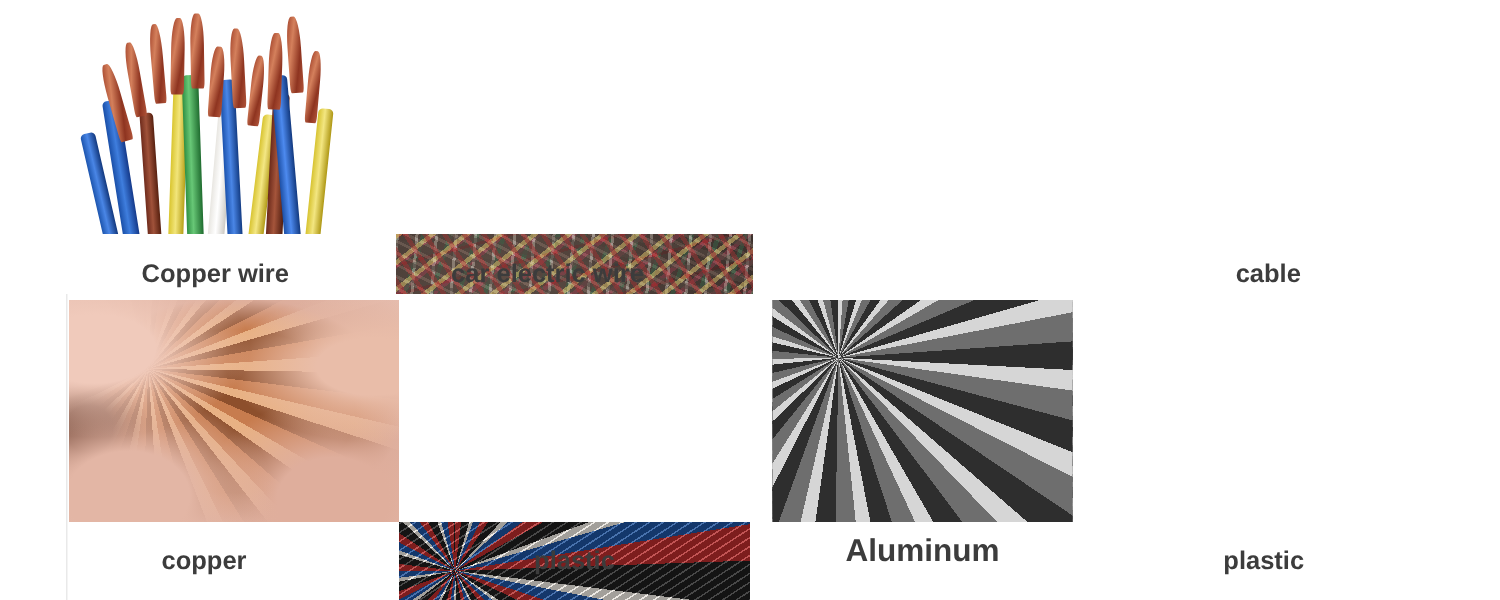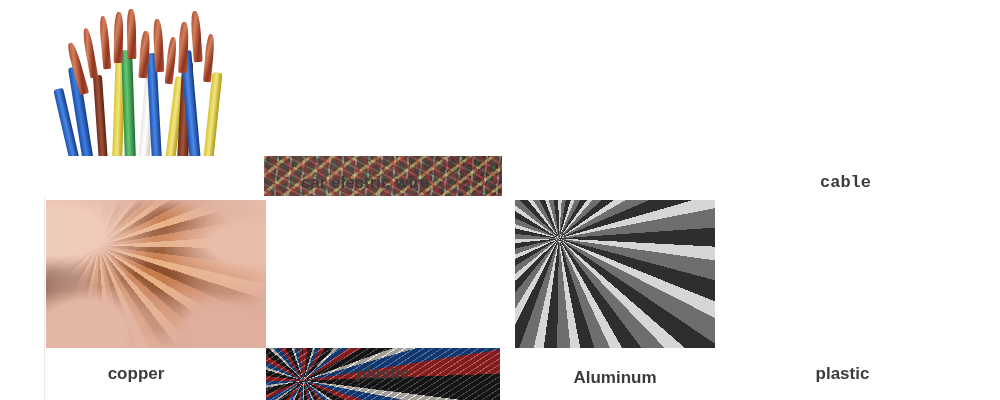--- a/index.html
+++ b/index.html
@@ -134,37 +134,38 @@
       <span class="tip" style="left:29%;top:10%;width:4.0%;height:34%;transform:rotate(-5deg);"></span>
       <span class="tip" style="left:35.5%;top:8%;width:4.4%;height:33%;transform:rotate(1deg);"></span>
       <span class="tip" style="left:42%;top:6%;width:4.2%;height:32%;transform:rotate(-1deg);"></span>
       <span class="tip" style="left:48.5%;top:20%;width:4.2%;height:30%;transform:rotate(4deg);"></span>
       <span class="tip" style="left:55%;top:12%;width:4.4%;height:34%;transform:rotate(-3deg);"></span>
       <span class="tip" style="left:61.5%;top:24%;width:4.0%;height:30%;transform:rotate(6deg);"></span>
       <span class="tip" style="left:67.5%;top:14%;width:4.2%;height:33%;transform:rotate(2deg);"></span>
       <span class="tip" style="left:74%;top:7%;width:4.4%;height:33%;transform:rotate(-4deg);"></span>
       <span class="tip" style="left:80.5%;top:22%;width:4.0%;height:31%;transform:rotate(5deg);"></span>
     </div>
+    <div class="caption" style="left:42px;top:173px;width:203px;font-size:17px;">Copper wire</div>
 
     <div class="imgbox ph-scraptangle" style="left:264px;top:0px;width:238px;height:155px;"></div>
     <div class="caption" style="left:264px;top:173px;width:202px;font-size:17px;">car electric wire</div>
 
 
-    <div class="caption" style="left:733px;top:173px;width:225px;font-size:17px;font-family:Liberation Mono, monospace;">cable</div>
+    <div class="caption" style="left:733px;top:173px;width:225px;font-size:17px;">cable</div>
   </div>
 
   <div class="cell" style="left:0;top:196px;width:1000px;height:204px;">
 
     <div class="vline" style="left:44px;top:0px;height:204px;"></div>
 
     <div class="imgbox ph-coppergran" style="left:46px;top:4px;width:220px;height:148px;"></div>
     <div class="caption" style="left:46px;top:168px;width:180px;font-size:17px;">copper</div>
 
     <div class="imgbox ph-plasticmix" style="left:266px;top:4px;width:234px;height:148px;"></div>
     <div class="caption" style="left:266px;top:168px;width:234px;font-size:17px;">plastic</div>
 
     <div class="imgbox ph-algran" style="left:515px;top:4px;width:200px;height:148px;"></div>
-    <div class="caption" style="left:515px;top:172px;width:200px;font-size:17px;">Aluminum</div>
+    <div class="caption" style="left:515px;top:160px;width:200px;font-size:21px;">Aluminum</div>
 
     <div class="caption" style="left:735px;top:168px;width:215px;font-size:17px;">plastic</div>
   </div>
 
 </div>
 
 </body></html>

